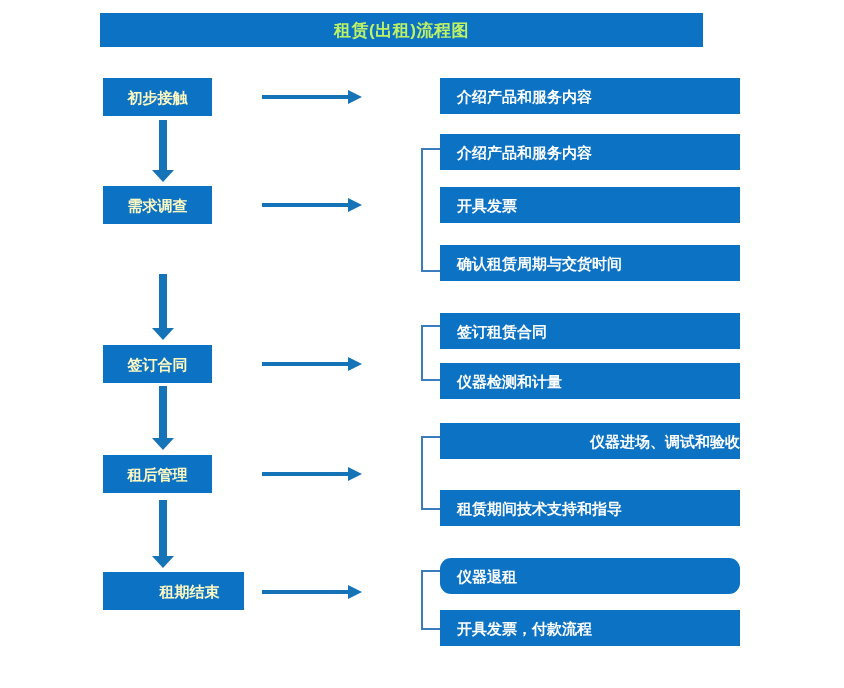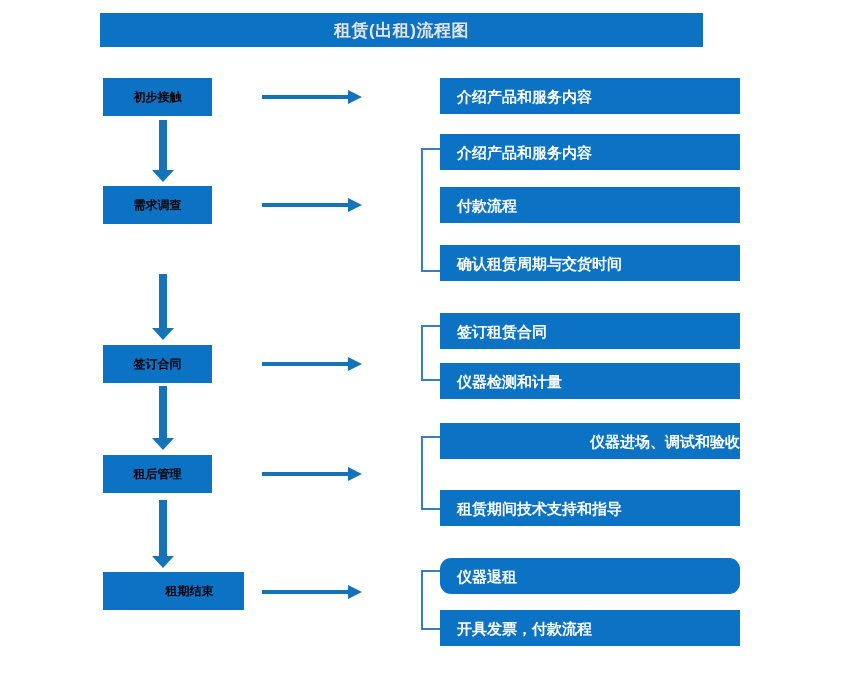--- a/index.html
+++ b/index.html
@@ -25,41 +25,41 @@
     left: 100px;
     top: 13px;
     width: 603px;
     height: 34px;
     background: #0b72c4;
     display: flex;
     align-items: center;
     justify-content: center;
   }
   .title-bar .title-text {
-    color: #e5e5e5;
+    color: #bef264;
     font-size: 17px;
     font-weight: bold;
     letter-spacing: 0.5px;
     line-height: 1;
   }
 
   
   .stage-box {
     position: absolute;
     left: 103px;
     width: 109px;
     height: 38px;
     background: #0b72c4;
     display: flex;
     align-items: center;
     justify-content: center;
   }
   .stage-box .stage-label {
-    color: #000000;
-    font-size: 12px;
+    color: #fef9c3;
+    font-size: 15px;
     font-weight: bold;
     line-height: 1;
     white-space: nowrap;
   }
 
   
   .detail-box {
     position: absolute;
     left: 440px;
     width: 300px;
@@ -207,21 +207,21 @@
   <div class="bracket" style="top:436px; height:74px;"></div>
   <div class="bracket" style="top:570px; height:60px;"></div>
 
   <div class="detail-box" style="top:78px;">
     <span class="detail-label">介绍产品和服务内容</span>
   </div>
   <div class="detail-box" style="top:134px;">
     <span class="detail-label">介绍产品和服务内容</span>
   </div>
   <div class="detail-box" style="top:187px;">
-    <span class="detail-label">付款流程</span>
+    <span class="detail-label">开具发票</span>
   </div>
   <div class="detail-box" style="top:245px;">
     <span class="detail-label">确认租赁周期与交货时间</span>
   </div>
   <div class="detail-box" style="top:313px;">
     <span class="detail-label">签订租赁合同</span>
   </div>
   <div class="detail-box" style="top:363px;">
     <span class="detail-label">仪器检测和计量</span>
   </div>

